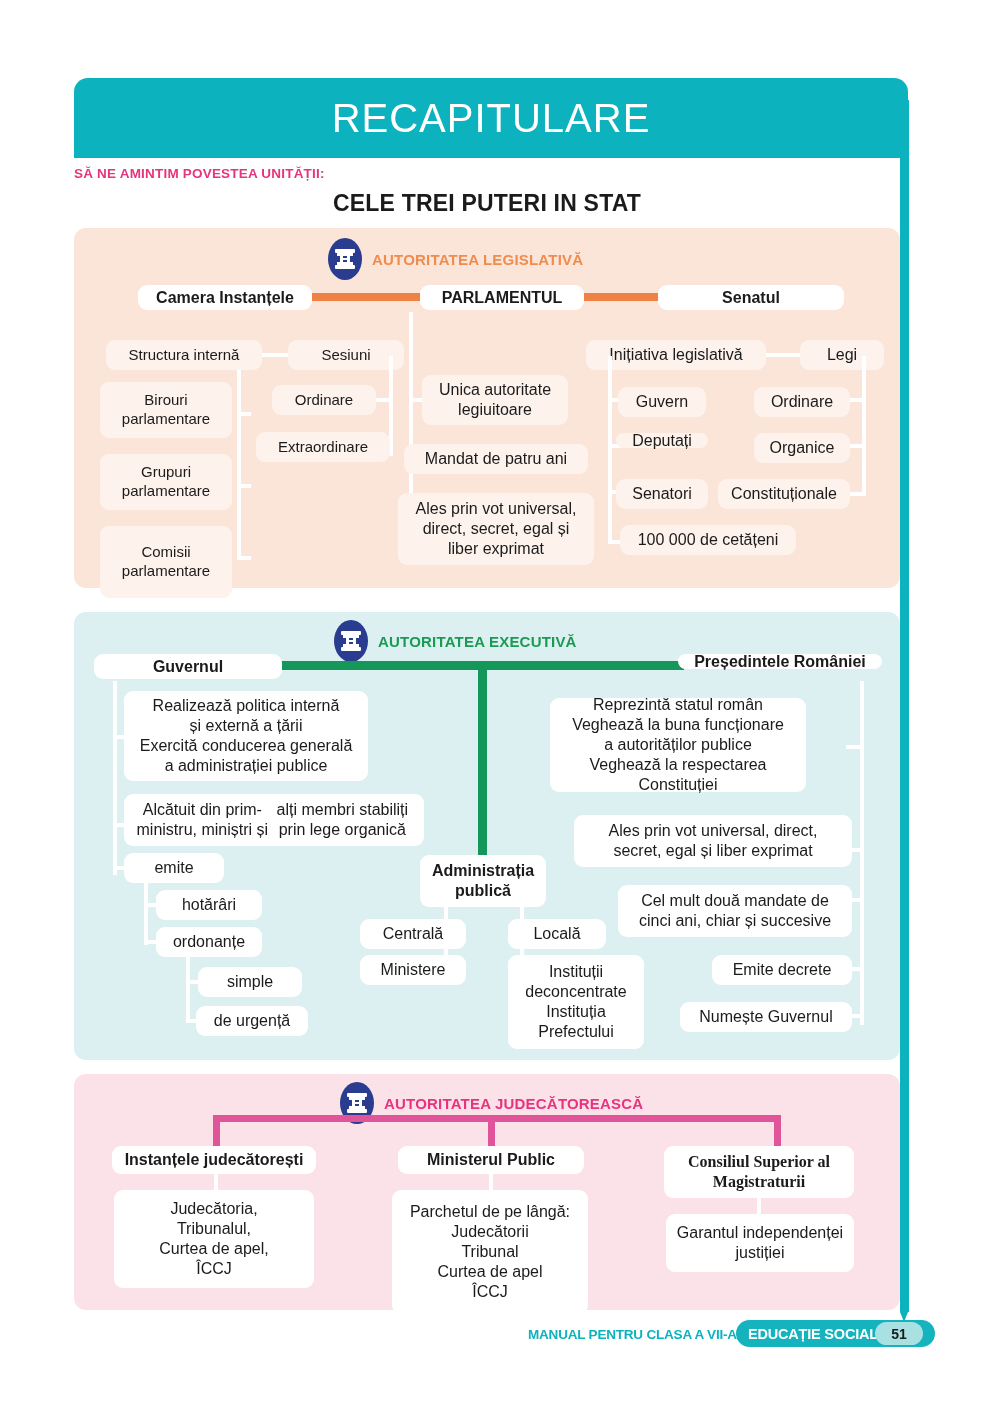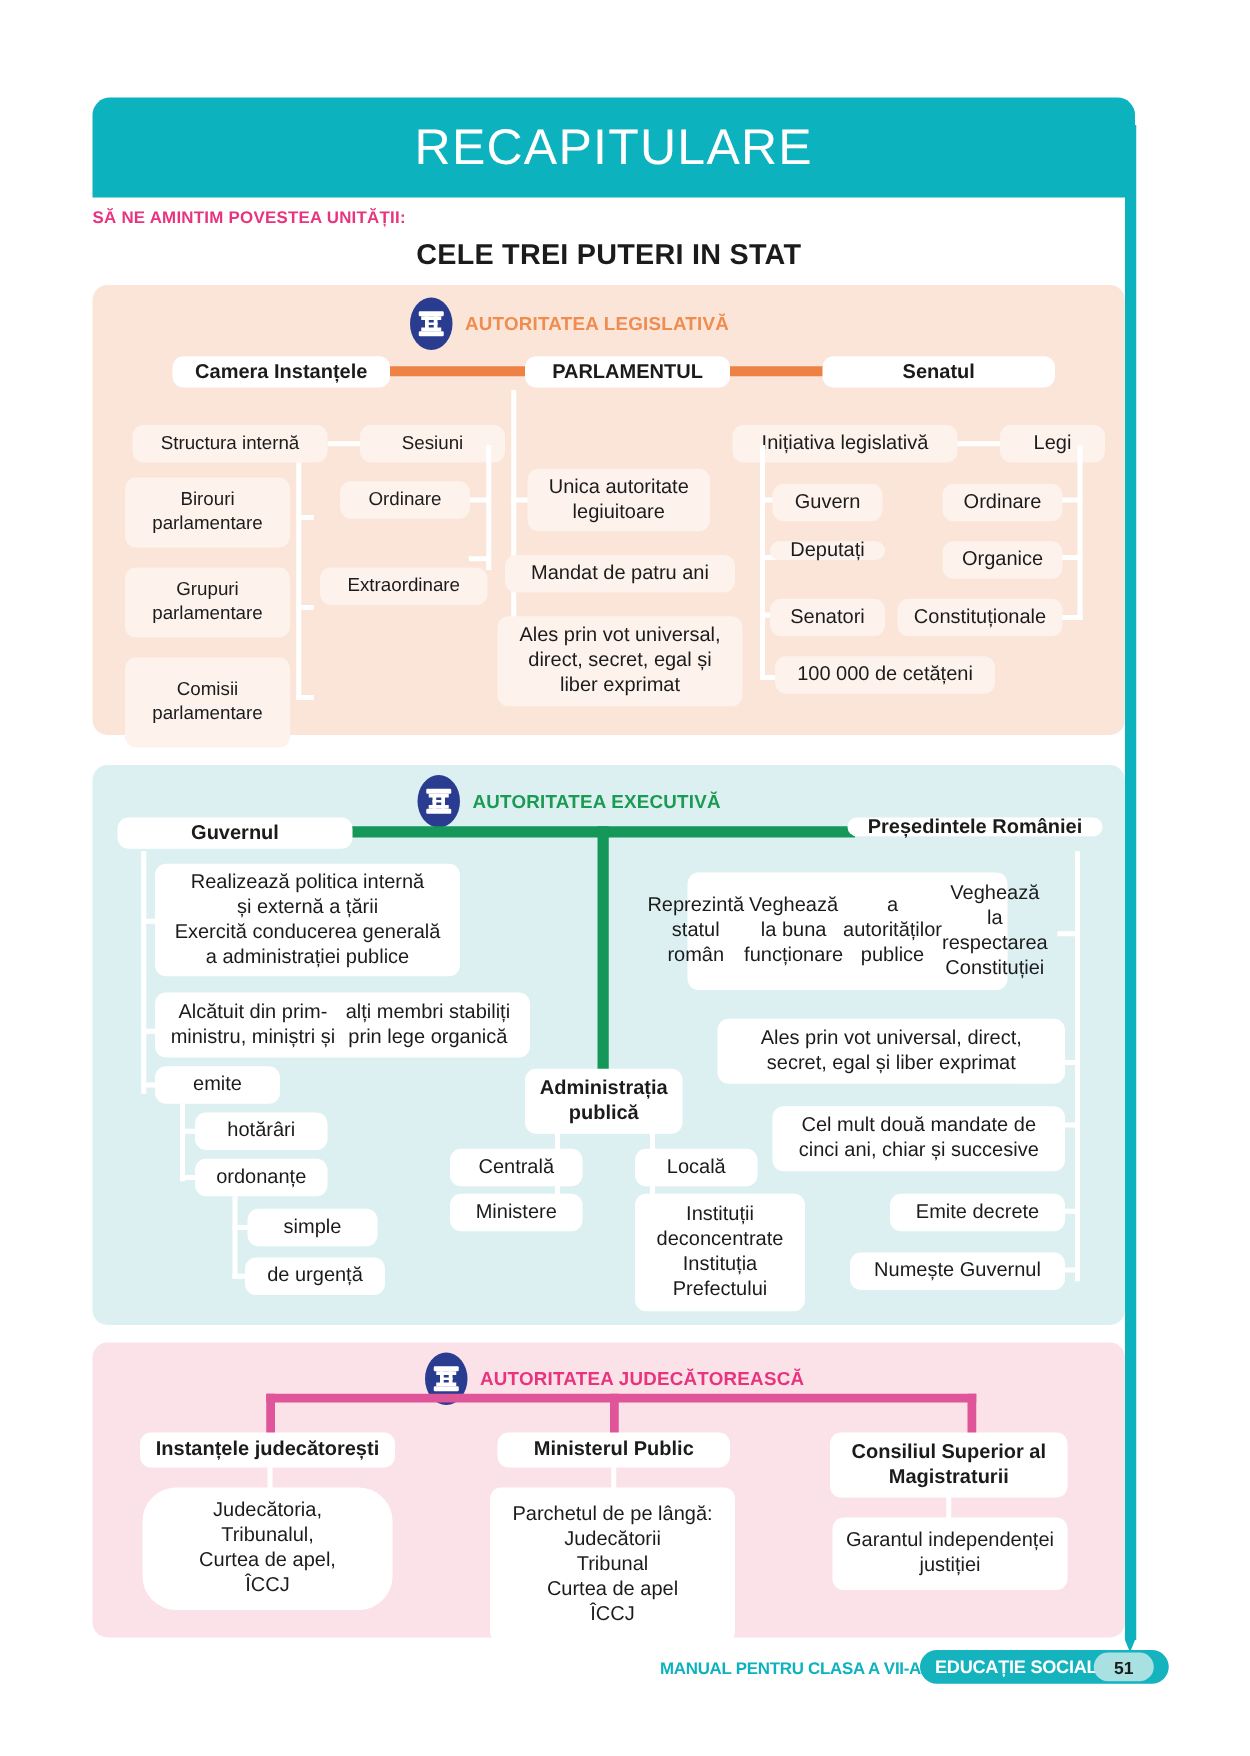--- a/index.html
+++ b/index.html
@@ -168,21 +168,21 @@
   <div class="node soft s15" style="left:100px;top:526px;width:132px;height:72px;flex-direction:column;">
     <span>Comisii</span>
     <span>parlamentare</span>
   </div>
 
   <div class="node soft s15" style="left:288px;top:340px;width:116px;height:30px;">Sesiuni</div>
   <div class="cx wh" style="left:389px;top:356px;width:4px;height:100px;"></div>
   <div class="cx wh" style="left:375px;top:398px;width:18px;height:4px;"></div>
   <div class="cx wh" style="left:375px;top:445px;width:18px;height:4px;"></div>
   <div class="node soft s15" style="left:272px;top:385px;width:104px;height:30px;">Ordinare</div>
-  <div class="node soft s15" style="left:256px;top:432px;width:134px;height:30px;margin-top:22px;">Extraordinare</div>
+  <div class="node soft s15" style="left:256px;top:432px;width:134px;height:30px;">Extraordinare</div>
 
   <div class="cx wh" style="left:409px;top:312px;width:4px;height:240px;"></div>
   <div class="cx wh" style="left:409px;top:398px;width:16px;height:4px;"></div>
   <div class="cx wh" style="left:409px;top:458px;width:16px;height:4px;"></div>
   <div class="cx wh" style="left:409px;top:530px;width:16px;height:4px;"></div>
 
   <div class="node soft s16" style="left:422px;top:375px;width:146px;height:50px;flex-direction:column;">
     <span>Unica autoritate</span>
     <span>legiuitoare</span>
   </div>
@@ -284,21 +284,21 @@
     <span>Prefectului</span>
   </div>
 
   <div class="cx wh" style="left:860px;top:681px;width:4px;height:344px;"></div>
   <div class="cx wh" style="left:846px;top:745px;width:18px;height:4px;"></div>
   <div class="cx wh" style="left:846px;top:848px;width:18px;height:4px;"></div>
   <div class="cx wh" style="left:846px;top:898px;width:18px;height:4px;"></div>
   <div class="cx wh" style="left:846px;top:967px;width:18px;height:4px;"></div>
   <div class="cx wh" style="left:846px;top:1014px;width:18px;height:4px;"></div>
 
-  <div class="node s16" style="left:550px;top:698px;width:256px;height:94px;flex-direction:row;">
+  <div class="node s16" style="left:550px;top:698px;width:256px;height:94px;flex-direction:column;">
     <span>Reprezintă statul român</span>
     <span>Veghează la buna funcționare</span>
     <span>a autorităților publice</span>
     <span>Veghează la respectarea Constituției</span>
   </div>
   <div class="node s16" style="left:574px;top:815px;width:278px;height:52px;flex-direction:column;">
     <span>Ales prin vot universal, direct,</span>
     <span>secret, egal și liber exprimat</span>
   </div>
   <div class="node s16" style="left:618px;top:885px;width:234px;height:52px;flex-direction:column;">
@@ -323,30 +323,30 @@
     <div class="sect-label lbl-pink">AUTORITATEA JUDECĂTOREASCĂ</div>
   </div>
 
   <div class="cx pk" style="left:213px;top:1115px;width:568px;height:7px;"></div>
   <div class="cx pk" style="left:213px;top:1115px;width:7px;height:40px;"></div>
   <div class="cx pk" style="left:488px;top:1115px;width:7px;height:40px;"></div>
   <div class="cx pk" style="left:774px;top:1115px;width:7px;height:40px;"></div>
 
   <div class="node hd" style="left:112px;top:1146px;width:204px;height:28px;">Instanțele judecătorești</div>
   <div class="node hd" style="left:398px;top:1146px;width:186px;height:28px;">Ministerul Public</div>
-  <div class="node hd" style="left:664px;top:1146px;width:190px;height:52px;flex-direction:column;">
+  <div class="node hd" style="left:664px;top:1146px;width:190px;height:52px;flex-direction:column;font-family:Liberation Serif, serif;">
     <span>Consiliul Superior al</span>
     <span>Magistraturii</span>
   </div>
 
   <div class="cx wh" style="left:214px;top:1172px;width:4px;height:22px;"></div>
   <div class="cx wh" style="left:489px;top:1172px;width:4px;height:22px;"></div>
   <div class="cx wh" style="left:757px;top:1196px;width:4px;height:22px;"></div>
 
-  <div class="node s16" style="left:114px;top:1190px;width:200px;height:98px;flex-direction:column;border-radius:27px;">
+  <div class="node s16" style="left:114px;top:1190px;width:200px;height:98px;flex-direction:column;">
     <span>Judecătoria,</span>
     <span>Tribunalul,</span>
     <span>Curtea de apel,</span>
     <span>ÎCCJ</span>
   </div>
   <div class="node s16" style="left:392px;top:1190px;width:196px;height:124px;flex-direction:column;">
     <span>Parchetul de pe lângă:</span>
     <span>Judecătorii</span>
     <span>Tribunal</span>
     <span>Curtea de apel</span>

